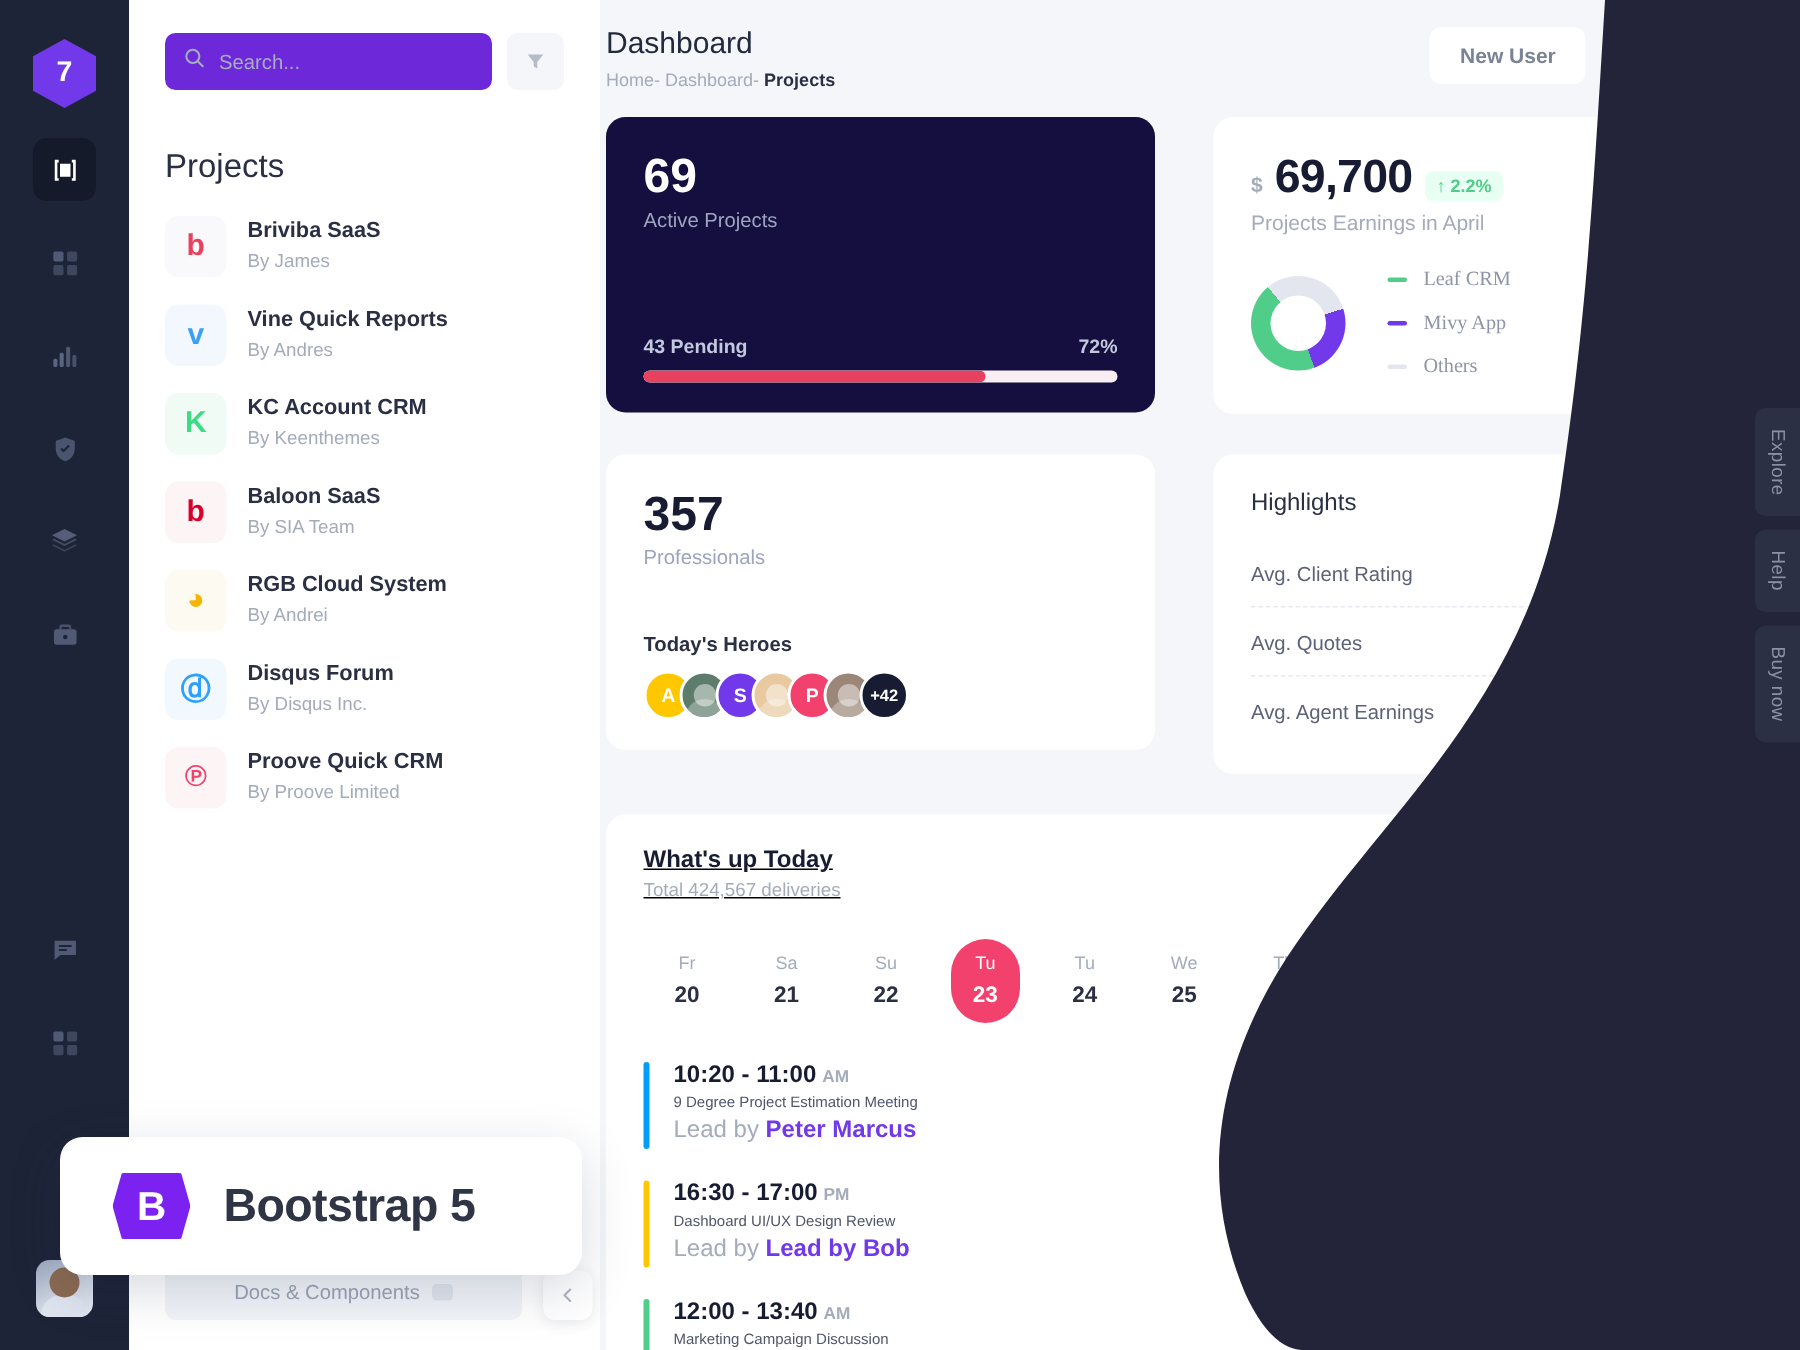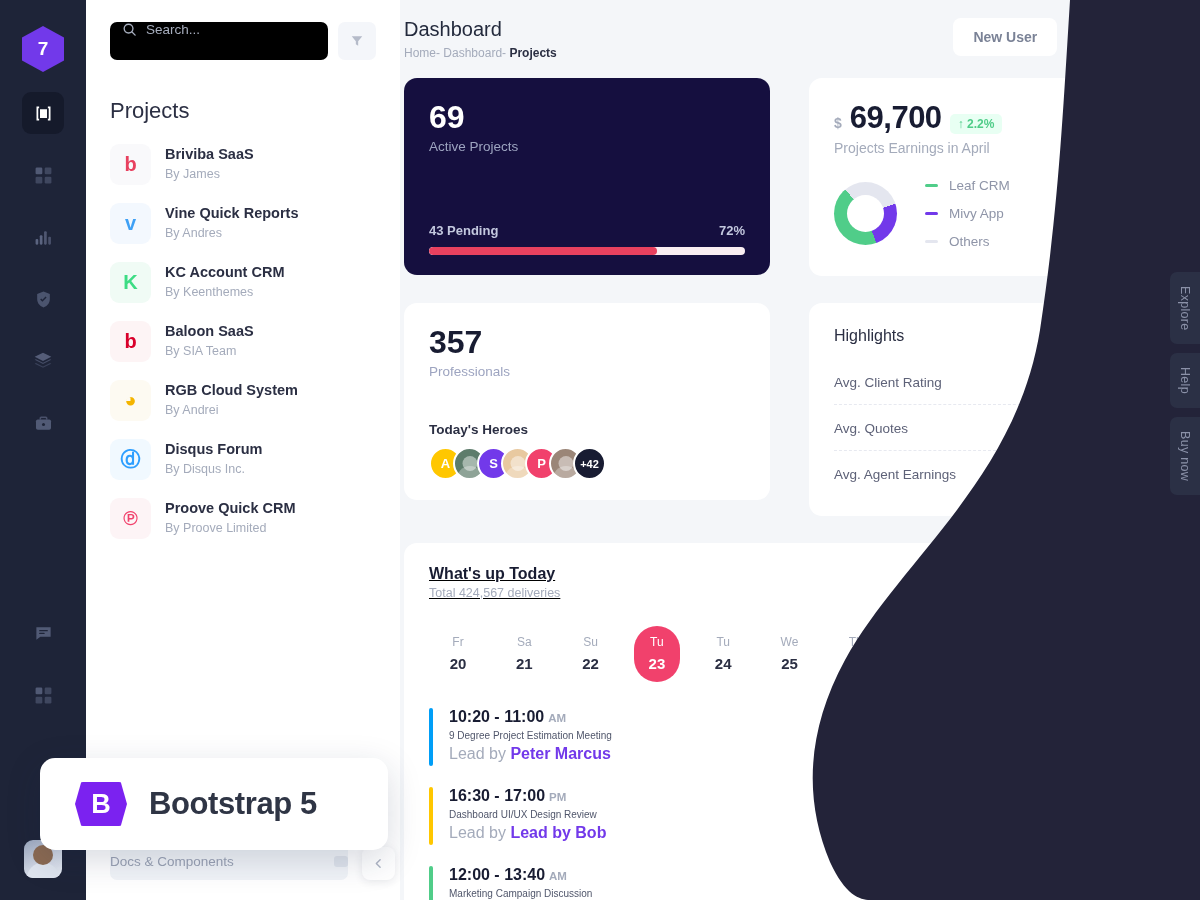--- a/index.html
+++ b/index.html
@@ -47,22 +47,22 @@
   }
 
   
   #projects-panel {
     position: absolute; left: 86px; top: 0; width: 314px; height: 900px;
     background: #ffffff; z-index: 4;
     padding: 22px 24px 0 24px;
   }
   .search-row { display: flex; gap: 10px; }
   .search-box {
-    flex: 1; height: 38px; background: #000000; border-radius: 7px;
-    display: flex; align-items: flex-start; padding: 0 12px; gap: 9px;
+    flex: 1; height: 38px; background: #6d28d9; border-radius: 7px;
+    display: flex; align-items: center; padding: 0 12px; gap: 9px;
   }
   .search-box .ph { color: #a6adbd; font-size: 13.5px; }
   .filter-btn {
     width: 38px; height: 38px; background: #f4f6fa; border-radius: 7px;
     display: flex; align-items: center; justify-content: center; color: #b5bbc9;
   }
   .panel-title {
     font-size: 22px; color: #2b2f43; margin: 38px 0 20px 0; font-weight: 400;
   }
   .proj-row { display: flex; align-items: center; gap: 14px; margin-bottom: 18px; }
@@ -70,21 +70,21 @@
     width: 41px; height: 41px; border-radius: 9px; background: #f6f8fb;
     display: flex; align-items: center; justify-content: center;
     font-size: 20px; font-weight: bold; flex-shrink: 0;
   }
   .proj-name { font-size: 14.5px; font-weight: bold; color: #2b2f43; line-height: 1.35; }
   .proj-by { font-size: 12.5px; color: #a4abbb; line-height: 1.5; }
 
   .docs-bar {
     position: absolute; left: 24px; bottom: 20px; width: 238px; height: 38px;
     background: #f1f4f8; border-radius: 7px;
-    display: flex; align-items: center; justify-content: space-between; gap: 8px;
+    display: flex; align-items: center; justify-content: center; gap: 8px;
     color: #9aa2b4; font-size: 13.5px;
   }
   .docs-bar .kbd {
     background:#dfe4ec; border-radius:3px; width:14px; height:11px; display:inline-block;
   }
   .collapse-btn {
     position: absolute; left: 362px; bottom: 20px; width: 33px; height: 33px;
     background:#fff; border-radius: 8px; box-shadow: 0 2px 9px rgba(30,40,70,.10);
     display:flex; align-items:center; justify-content:center; color:#aeb5c4;
     z-index: 6;
@@ -133,21 +133,21 @@
   .earn-sub { font-size: 14px; color: #a4abbb; margin-top: 4px; }
   .donut-row { display: flex; align-items: center; margin-top: 22px; }
   .donut { width: 63px; height: 63px; border-radius: 50%; flex-shrink: 0;
            background: conic-gradient(#e4e6ef 0deg 72deg, #7239ea 72deg 160deg, #50cd89 160deg 320deg, #e4e6ef 320deg 360deg);
            position: relative; }
   .donut::after { content:''; position:absolute; inset:13px; background:#fff; border-radius:50%; }
   .legend { margin-left: 28px; flex: 1; }
   .leg-row { display: flex; align-items: center; font-size: 13.5px; margin: 0 0 13px 0; }
   .leg-row:last-child { margin-bottom: 0; }
   .dash { width: 13px; height: 3px; border-radius: 2px; margin-right: 11px; flex-shrink: 0; }
-  .leg-name { color: #8f95a8; }
+  .leg-name { color: #8f95a8; font-family: Liberation Serif, serif; }
   .leg-val { margin-left: auto; color: #2b2f43; font-weight: bold; font-size: 13.5px; }
 
   .card-pros { height: 197px; padding: 22px 25px 20px 25px; display:flex; flex-direction:column; }
   .heroes-title { font-size: 13.5px; font-weight: bold; color: #2b2f43; margin-top: auto; }
   .heroes { display: flex; margin-top: 10px; }
   .hero {
     width: 33px; height: 33px; border-radius: 50%; margin-left: -9px;
     border: 2px solid #fff; display:flex; align-items:center; justify-content:center;
     color:#fff; font-size:13px; font-weight:bold; overflow:hidden; position:relative;
   }

